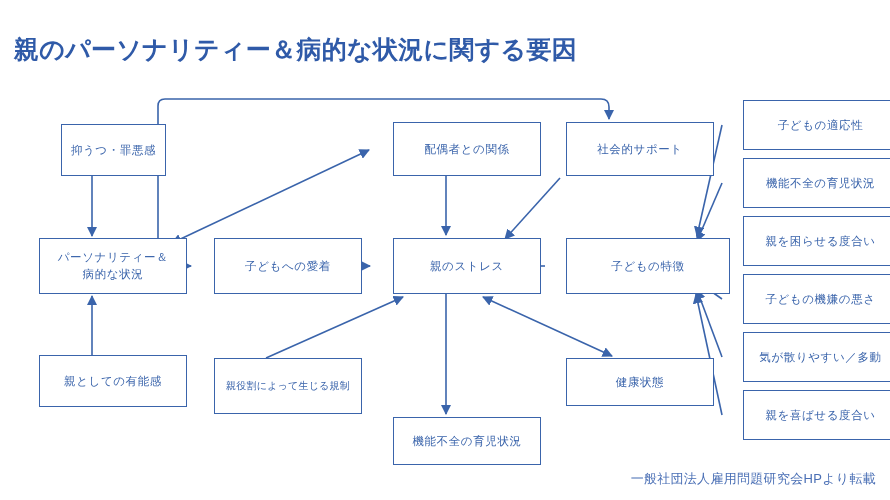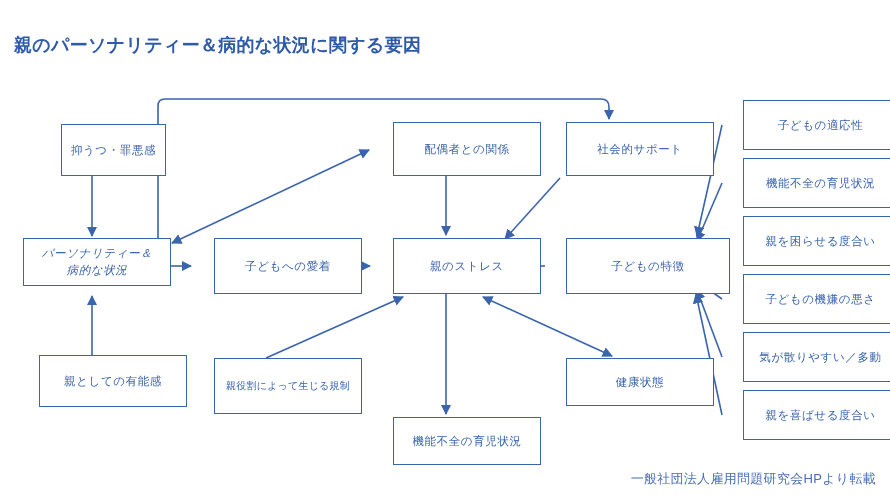--- a/index.html
+++ b/index.html
@@ -9,21 +9,21 @@
     background:#ffffff;
     font-family:"Liberation Sans","DejaVu Sans",sans-serif;
     overflow:hidden;
     position:relative;
   }
   #stage{position:relative;width:890px;height:500px;}
 
   #page-title{
     position:absolute;
     left:14px; top:33px;
-    font-size:18px;
+    font-size:25px;
     font-weight:bold;
     color:#2f5aa8;
     letter-spacing:0.3px;
     white-space:nowrap;
   }
 
   #arrow-layer{
     position:absolute;left:0;top:0;width:890px;height:500px;
     pointer-events:none;
   }
@@ -95,21 +95,21 @@
 
     <path d="M 722 125 L 697 236" stroke="#3a64ab" stroke-width="1.6" fill="none" marker-end="url(#ah)"></path>
     <path d="M 722 183 L 697 241" stroke="#3a64ab" stroke-width="1.6" fill="none" marker-end="url(#ah)"></path>
     <path d="M 722 241 L 698 249" stroke="#3a64ab" stroke-width="1.6" fill="none" marker-end="url(#ah)"></path>
     <path d="M 722 299 L 698 282" stroke="#3a64ab" stroke-width="1.6" fill="none" marker-end="url(#ah)"></path>
     <path d="M 722 357 L 697 290" stroke="#3a64ab" stroke-width="1.6" fill="none" marker-end="url(#ah)"></path>
     <path d="M 722 415 L 696 294" stroke="#3a64ab" stroke-width="1.6" fill="none" marker-end="url(#ah)"></path>
   </svg>
 
   <div class="node" style="left:40px;top:124px;width:105px;height:52px;">抑うつ・罪悪感</div>
-  <div class="node" style="left:2px;top:238px;width:148px;height:48px;font-style:italic;">パーソナリティー＆
+  <div class="node" style="left:18px;top:238px;width:148px;height:56px;">パーソナリティー＆
 病的な状況</div>
   <div class="node" style="left:18px;top:355px;width:148px;height:52px;">親としての有能感</div>
   <div class="node" style="left:193px;top:238px;width:148px;height:56px;">子どもへの愛着</div>
   <div class="node" style="left:193px;top:358px;width:148px;height:56px;font-size:10px;letter-spacing:0.2px;">親役割によって生じる規制</div>
   <div class="node" style="left:372px;top:122px;width:148px;height:54px;">配偶者との関係</div>
   <div class="node" style="left:372px;top:238px;width:148px;height:56px;">親のストレス</div>
   <div class="node" style="left:372px;top:417px;width:148px;height:48px;">機能不全の育児状況</div>
   <div class="node" style="left:545px;top:122px;width:148px;height:54px;">社会的サポート</div>
   <div class="node" style="left:545px;top:238px;width:164px;height:56px;">子どもの特徴</div>
   <div class="node" style="left:545px;top:358px;width:148px;height:48px;">健康状態</div>

